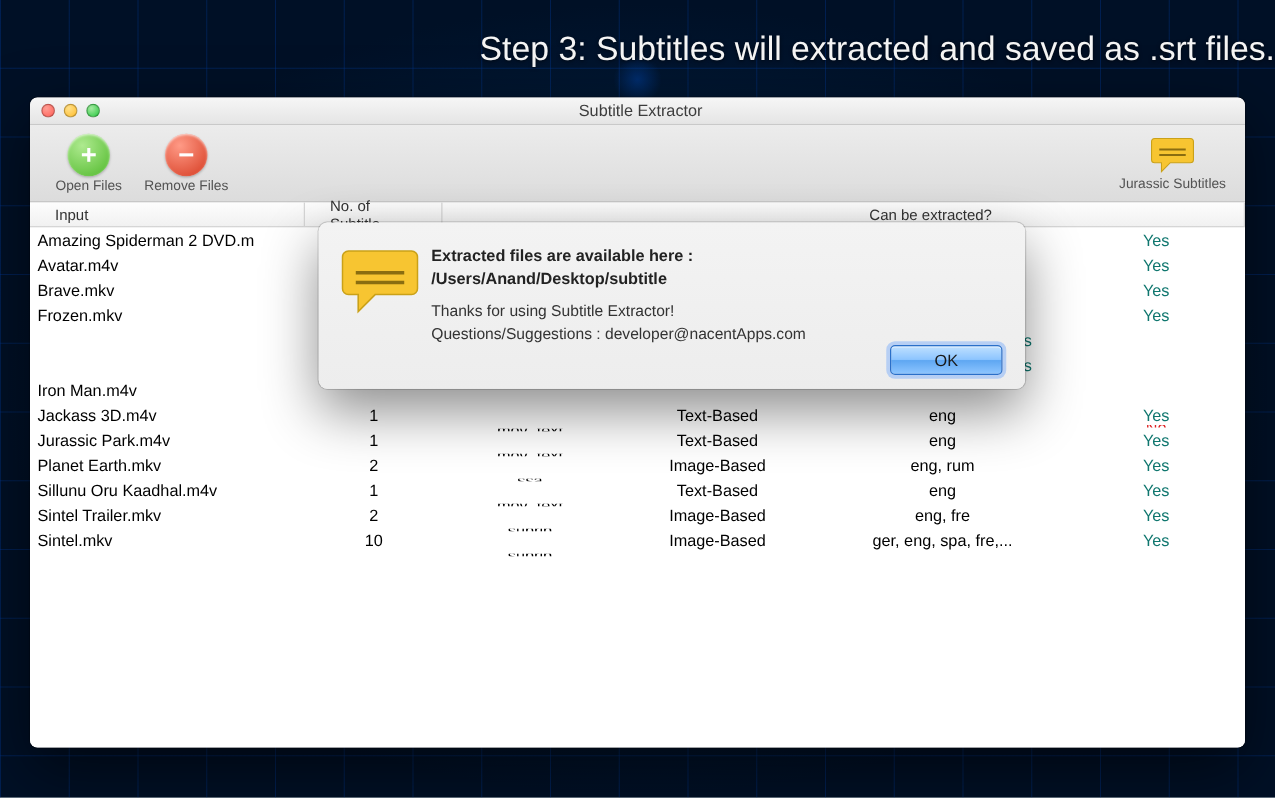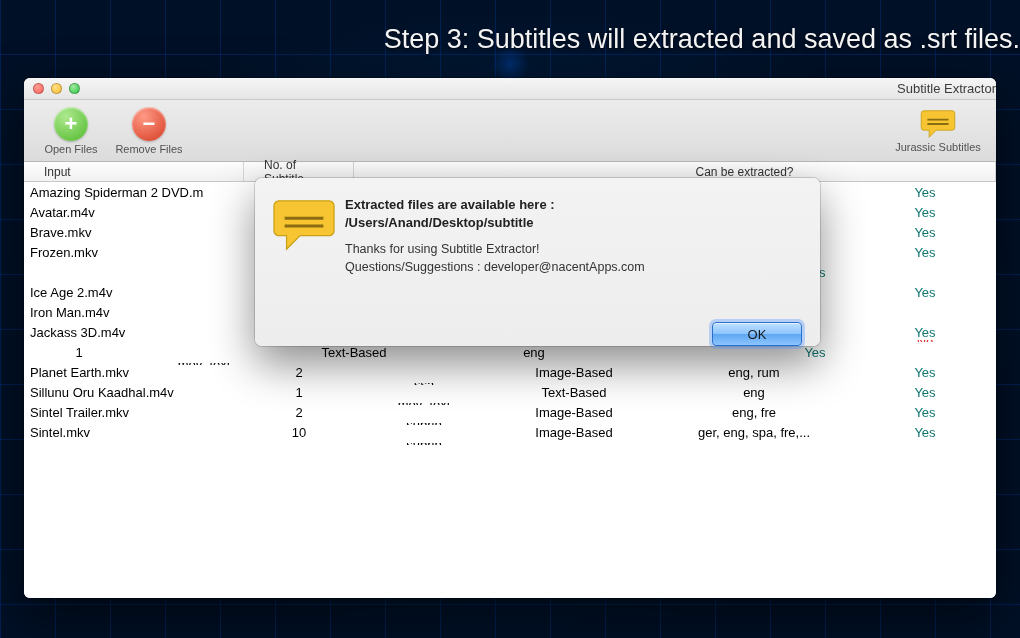--- a/index.html
+++ b/index.html
@@ -53,21 +53,21 @@
     display: flex; gap: 7px; padding-left: 9px;
   }
   .traffic span {
     width: 11px; height: 11px; border-radius: 50%;
     border: 0.5px solid rgba(0,0,0,.25);
   }
   .t-red { background: radial-gradient(circle at 35% 30%, #ff9f95, #ff5f57); }
   .t-yel { background: radial-gradient(circle at 35% 30%, #ffe08a, #ffbd2e); }
   .t-grn { background: radial-gradient(circle at 35% 30%, #a6eaa1, #28c840); }
   .win-title {
-    position: absolute; left: 5px; right: 0; text-align: right;
+    position: absolute; left: 5px; right: 0; text-align: center;
     font-size: 13px; color: #3c3c3c;
     pointer-events: none;
   }
   .toolbar {
     height: 62px;
     background: linear-gradient(#ececec, #dcdcdc);
     border-bottom: 1px solid #b8b8b8;
     display: flex; align-items: center;
     padding: 0 8px;
   }
@@ -109,21 +109,21 @@
     font-size: 13px; color: #000;
   }
   .row > div { padding: 1px 6px; display:flex; align-items:center; overflow:hidden; white-space:nowrap; }
   .row .col-num, .row .col-codec, .row .col-type, .row .col-lang, .row .col-ext { justify-content:center; }
   .yes { color: #0f766e; }
   .no  { color: #d22; margin-top: 38px; }
   
   .dialog {
     position: absolute;
     left: 255px; top: 178px;
-    width: 565px; height: 168px;
+    width: 565px; height: 133px;
     background: linear-gradient(#f3f3f3, #ededed);
     border-radius: 7px;
     box-shadow: 0 18px 44px rgba(0,0,0,.45), 0 0 0 1px rgba(0,0,0,.15);
     display: flex;
     padding: 18px 18px 14px 18px;
   }
   .dialog-icon { width: 72px; flex-shrink: 0; }
   .dialog-icon svg { width: 62px; height: 58px; }
   .dialog-body { flex: 1; display:flex; flex-direction:column; }
   .dlg-title { font-weight: bold; font-size: 13px; color:#222; line-height:1.35; }
@@ -131,21 +131,20 @@
   .dlg-btn-row { margin-top: auto; display:flex; justify-content:flex-end; }
   .ok-btn {
     width: 90px; height: 24px;
     border-radius: 4px;
     border: 1px solid #2a6fc9;
     background: linear-gradient(#bfe0ff, #8dc5ff 48%, #5fa7f2 52%, #8dc5ff);
     box-shadow: 0 0 0 3px rgba(80,150,255,.35), inset 0 1px 0 rgba(255,255,255,.6);
     color: #1a1a1a; font-size: 13px;
     display:flex; align-items:center; justify-content:center;
     cursor: default;
-    margin-top: 46px;
   }
 </style>
 </head>
 <body>
 
 <div class="bg"></div>
 
 <div class="caption">Step 3: Subtitles will extracted and saved as .srt files.</div>
 
 <div class="window">
@@ -221,21 +220,20 @@
         <div class="col-ext yes">Yes</div>
       </div>
       <div class="row">
         <div class="col-num"></div>
         <div class="col-codec"></div>
         <div class="col-type"></div>
         <div class="col-lang"></div>
         <div class="col-ext yes">Yes</div>
       </div>
       <div class="row">
-        <div class="col-input">Ice Age 2.m4v</div>
         <div class="col-num"></div>
         <div class="col-codec"></div>
         <div class="col-type"></div>
         <div class="col-lang"></div>
         <div class="col-ext yes">Yes</div>
       </div>
       <div class="row">
         <div class="col-input">Iron Man.m4v</div>
         <div class="col-num"></div>
         <div class="col-codec"></div>
@@ -245,20 +243,21 @@
       </div>
       <div class="row">
         <div class="col-input">Jackass 3D.m4v</div>
         <div class="col-num">1</div>
         <div class="col-codec">mov_text</div>
         <div class="col-type">Text-Based</div>
         <div class="col-lang">eng</div>
         <div class="col-ext yes">Yes</div>
       </div>
       <div class="row">
+        <div class="col-input">Jurassic Park.m4v</div>
         <div class="col-num">1</div>
         <div class="col-codec">mov_text</div>
         <div class="col-type">Text-Based</div>
         <div class="col-lang">eng</div>
         <div class="col-ext yes">Yes</div>
       </div>
       <div class="row">
         <div class="col-input">Planet Earth.mkv</div>
         <div class="col-num">2</div>
         <div class="col-codec">ssa</div>

